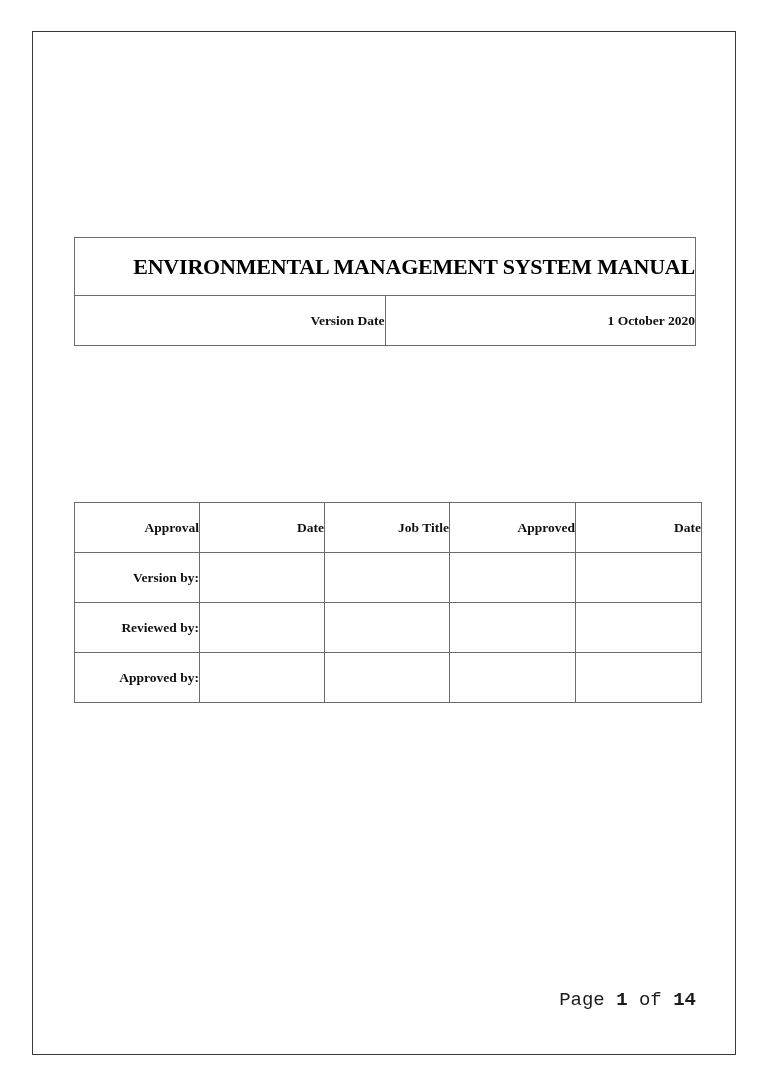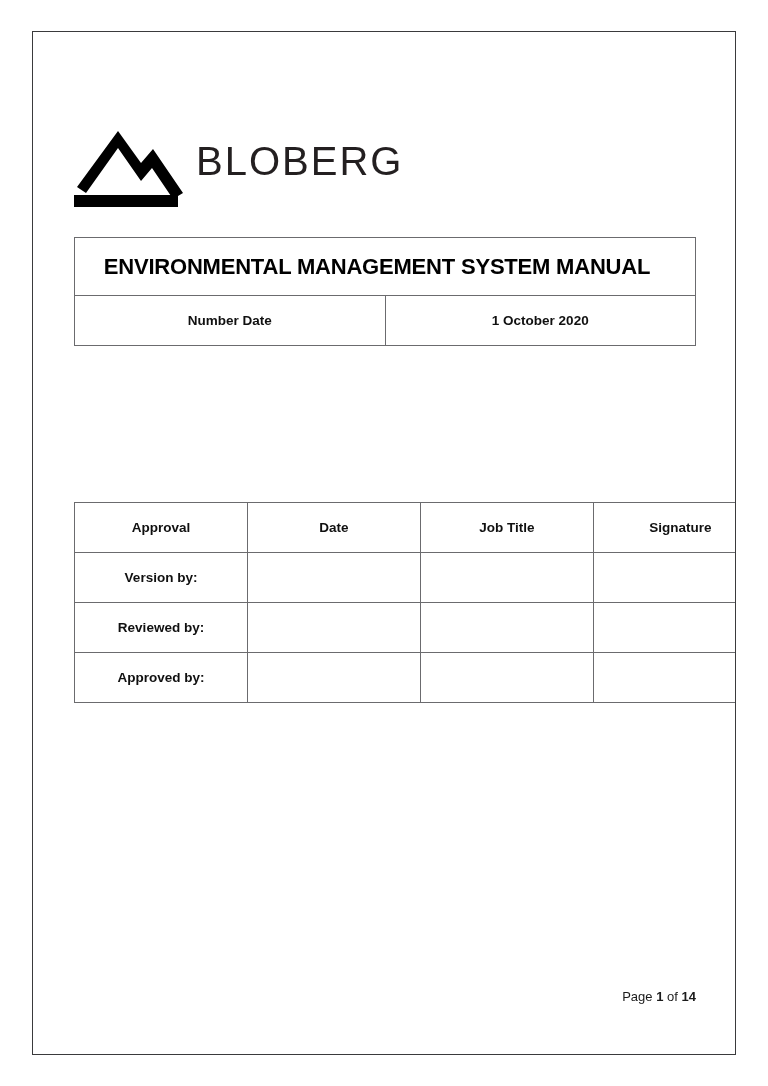--- a/index.html
+++ b/index.html
@@ -64,23 +64,23 @@
   table.doc-table {
     position: absolute;
     border-collapse: collapse;
     table-layout: fixed;
     background: #ffffff;
   }
   table.doc-table td,
   table.doc-table th {
     border: 1px solid #6b6b6e;
     vertical-align: middle;
-    text-align: center;
-    padding: 0 24px;
-    font-family: Liberation Sans, sans-serif;
+    text-align: right;
+    padding: 0 0;
+    font-family: Liberation Serif, serif;
     font-size: 13.5px;
     font-weight: bold;
     color: #101010;
     font-stretch: condensed;
   }
 
   
   #meta-table {
     left: 0px;
     top: 205px;
@@ -116,61 +116,54 @@
   #approval-table .col-sig      { width: 125px; }
   #approval-table .col-date     { width: 125px; }
 
   
   .page-footer {
     position: absolute;
     left: 0px;
     top: 957px;
     width: 622px;
     text-align: right;
-    font-family: Liberation Sans, sans-serif;
-    font-size: 13px;
+    font-family: Liberation Mono, monospace;
+    font-size: 19px;
     color: #1b1b1b;
     white-space: nowrap;
   }
   .page-footer .bold { font-weight: bold; }
   .page-footer .light { font-weight: normal; }
 </style>
 </head>
 <body>
 
 <div class="page-sheet">
   <div class="page-inner">
 
-    <div class="logo-block">
-      <svg class="logo-mark" viewBox="0 0 112 92" aria-hidden="true">
-        <path d="M3 72 L44 16 L67 48 L79 34 L109 78 L99 84 L78 53 L67 66 L44 33 L12 78 Z" fill="#000000"></path>
-        <rect x="0" y="80" width="104" height="12" fill="#000000"></rect>
-      </svg>
-      <div class="logo-word">BLOBERG</div>
-    </div>
 
     <table class="doc-table" id="meta-table">
       <tbody>
         <tr>
           <td class="title-cell" colspan="2">ENVIRONMENTAL MANAGEMENT SYSTEM MANUAL</td>
         </tr>
         <tr class="meta-row">
-          <td class="meta-label">Number Date</td>
+          <td class="meta-label">Version Date</td>
           <td class="meta-value">1 October 2020</td>
         </tr>
       </tbody>
     </table>
 
     <table class="doc-table" id="approval-table">
       <thead>
         <tr>
           <th class="col-approval">Approval</th>
           <th class="col-name">Date</th>
           <th class="col-job">Job Title</th>
-          <th class="col-sig">Signature</th>
+          <th class="col-sig">Approved</th>
           <th class="col-date">Date</th>
         </tr>
       </thead>
       <tbody>
         <tr>
           <td>Version by:</td>
           <td></td>
           <td></td>
           <td></td>
           <td></td>

